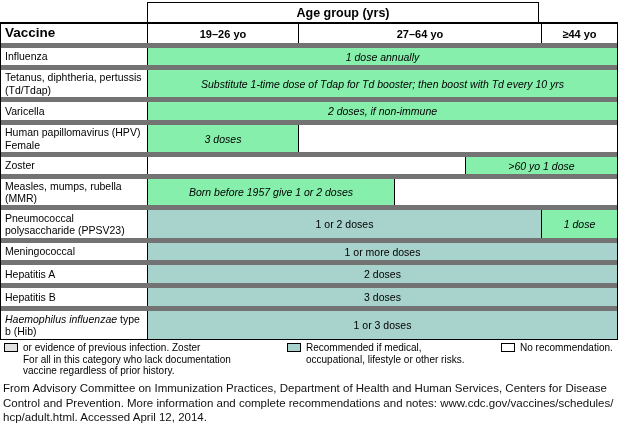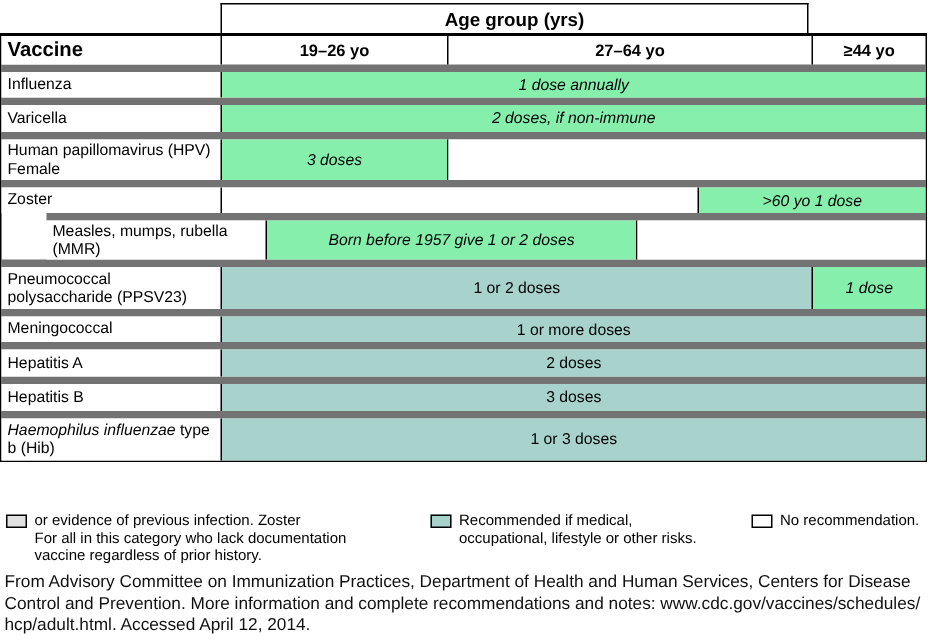--- a/index.html
+++ b/index.html
@@ -41,21 +41,21 @@
   .c-white{background:#ffffff;}
   .w151{width:151px;}
   .w243{width:243px;}
   .w269{width:247px;}
   .w318{width:318px;}
   .w394{width:394px;}
 
   .hdr-label{font-weight:bold;font-size:13.5px;}
   .hdr-cell{font-weight:bold;font-size:11px;}
   .h19{height:19px;} .h22{height:22px;} .h23{height:23px;}
-  .h31{height:31px;margin-left:30px;} .h32{height:32px;} .h33{height:33px;}
+  .h31{height:31px;} .h32{height:32px;} .h33{height:33px;}
   .italic{font-style:italic;}
 
   
   .legend-item{position:absolute;top:342px;display:flex;align-items:flex-start;}
   .li-1{left:4px;} .li-2{left:287px;} .li-3{left:501px;}
   .swatch{
     width:14px;height:9px;border:1px solid #000;margin-top:1px;margin-right:5px;flex:none;
   }
   .sw-gray{background:#e1e1e1;} .sw-teal{background:#a7d3cc;} .sw-white{background:#ffffff;}
   .legend-lines{font-size:10px;line-height:11.5px;}
@@ -86,20 +86,26 @@
       </div>
     </div>
 
     <div class="row h22">
       <div class="label">Influenza</div>
       <div class="cells">
         <div class="cell c-gray grow">1 dose annually</div>
       </div>
     </div>
 
+    <div class="row h32">
+      <div class="label">Tetanus, diphtheria, pertussis (Td/Tdap)</div>
+      <div class="cells">
+        <div class="cell c-gray grow">Substitute 1-time dose of Tdap for Td booster; then boost with Td every 10 yrs</div>
+      </div>
+    </div>
 
     <div class="row h23">
       <div class="label">Varicella</div>
       <div class="cells">
         <div class="cell c-gray grow">2 doses, if non-immune</div>
       </div>
     </div>
 
     <div class="row h32">
       <div class="label">Human papillomavirus (HPV) Female</div>

